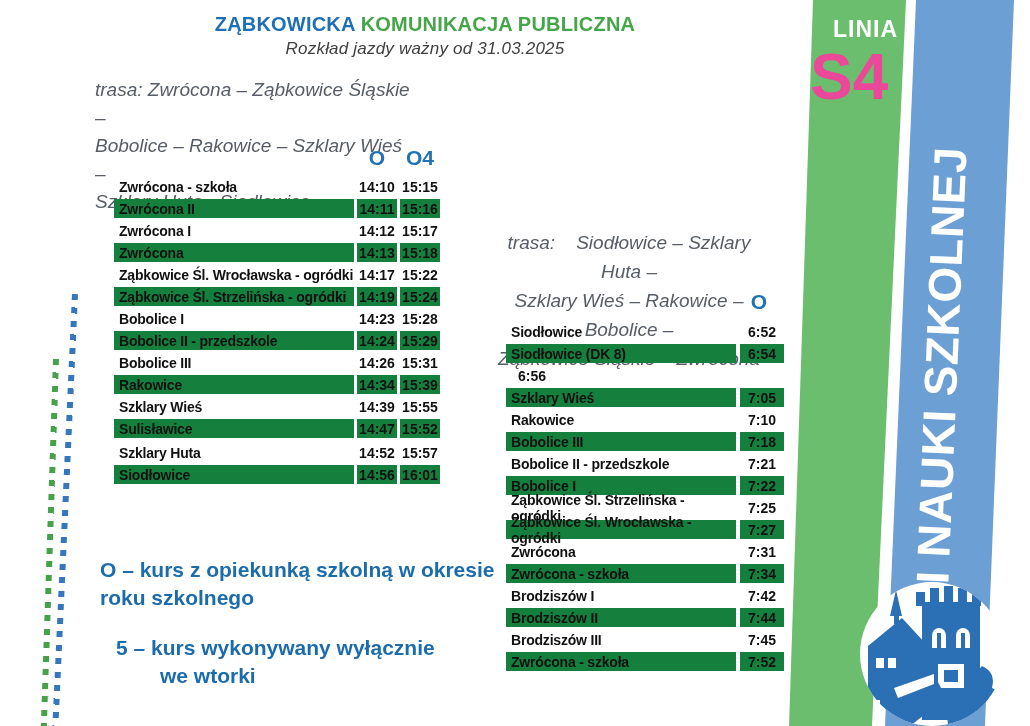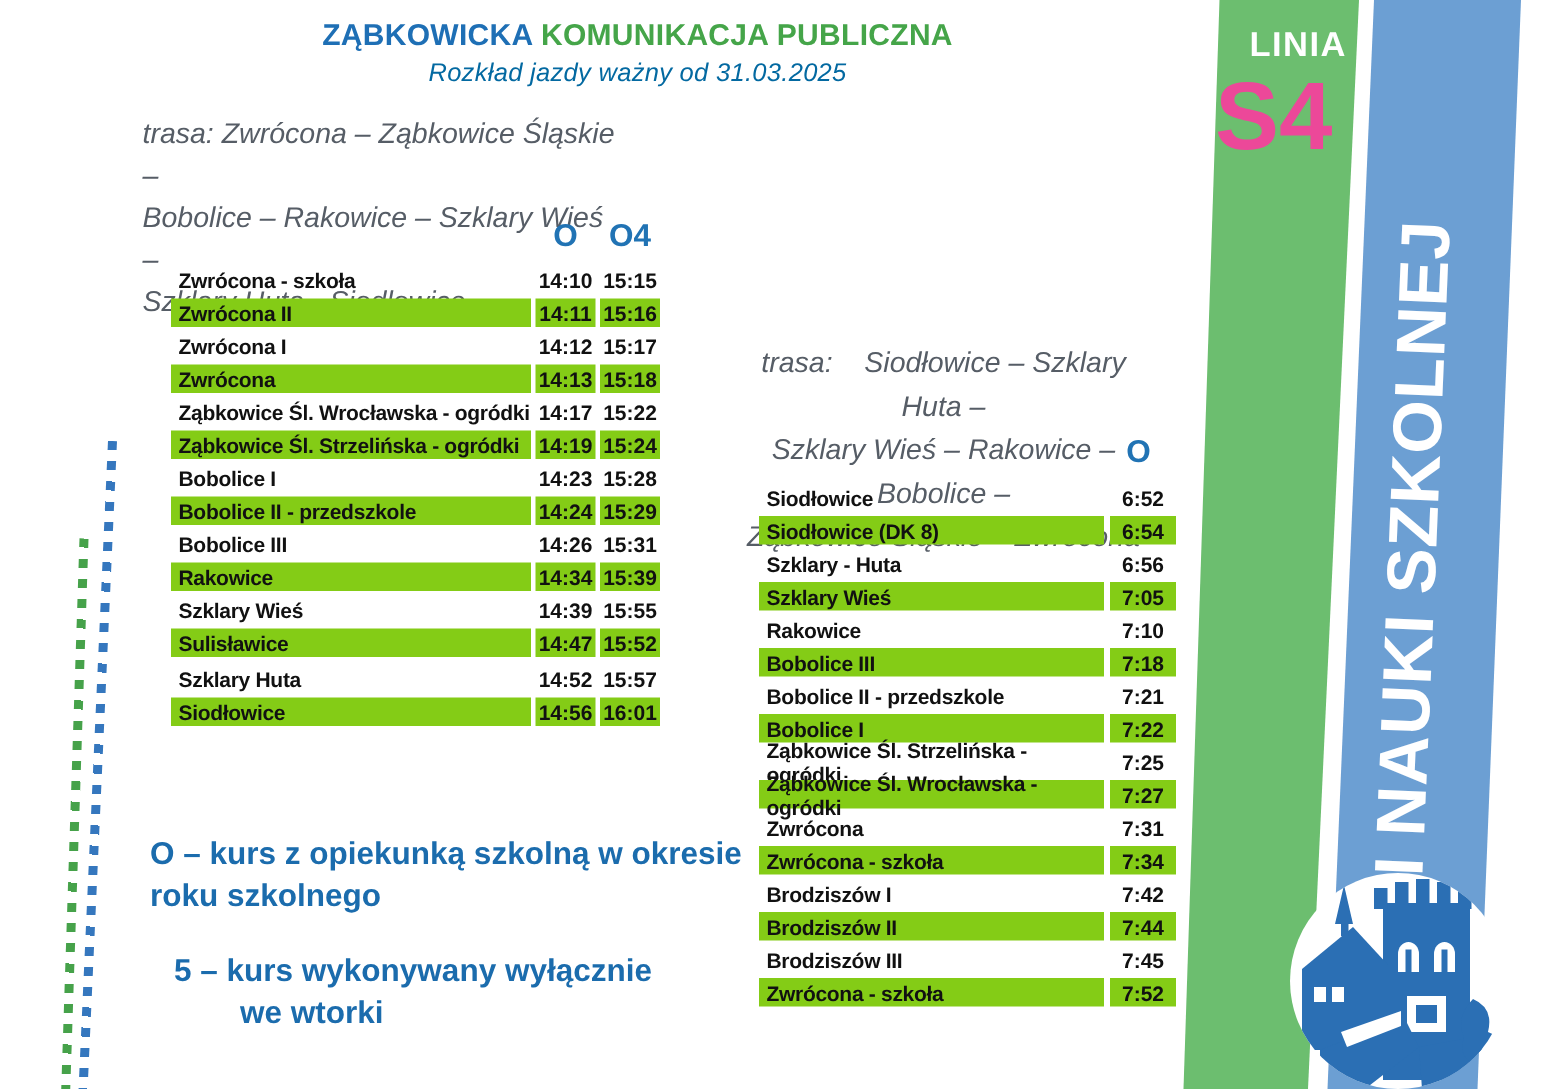--- a/index.html
+++ b/index.html
@@ -5,42 +5,42 @@
   html,body{margin:0;padding:0;}
   .page{
     position:relative;width:1030px;height:726px;background:#ffffff;
     overflow:hidden;font-family:"Liberation Sans",sans-serif;
   }
   
   .title-wrap{position:absolute;left:0;top:13px;width:850px;text-align:center;}
   .main-title{font-size:20px;font-weight:bold;letter-spacing:.2px;}
   .title-blue{color:#1E6FB5;}
   .title-green{color:#45A549;}
-  .subtitle{font-size:17px;font-style:italic;color:#0369a1;margin-top:3px;letter-spacing:.2px;}
+  .subtitle{font-size:17px;font-style:italic;color:#404040;margin-top:3px;letter-spacing:.2px;}
   
   .route{font-style:italic;color:#565d66;font-size:19px;line-height:28px;}
   .route-left{position:absolute;left:95px;top:76px;width:320px;text-align:left;}
   .route-right{position:absolute;left:490px;top:228px;width:278px;text-align:center;line-height:29px;}
   
   .colhead{position:absolute;font-weight:bold;color:#2173B4;font-size:21px;text-align:center;}
   .lh-1{left:357px;top:146px;width:40px;}
   .lh-2{left:400px;top:146px;width:40px;}
   .rh-1{left:737px;top:290px;width:44px;}
   
   .ttable{position:absolute;}
   .table-left{left:114px;top:177px;width:326px;}
   .table-right{left:506px;top:322px;width:278px;}
   .trow{display:flex;height:19px;margin-bottom:3px;align-items:center;}
   .cell{height:19px;display:flex;align-items:center;font-weight:bold;font-size:14px;color:#111;}
   .stop{letter-spacing:-0.2px;padding-left:5px;box-sizing:border-box;}
   .table-left .stop{width:240px;}
   .table-left .time{width:40px;margin-left:3px;justify-content:center;}
   .table-right .stop{width:230px;}
   .table-right .time{width:44px;margin-left:4px;justify-content:center;}
-  .shaded .cell{background:#84cc16;}
+  .shaded .cell{background:#15803d;}
   
   .legend{position:absolute;left:100px;top:556px;color:#1B6CAD;font-weight:bold;font-size:21px;line-height:28px;}
   .legend-item2{margin-top:22px;margin-left:16px;}
   .legend-ind{margin-left:44px;}
   
   .bands{position:absolute;left:0;top:0;width:1030px;height:726px;pointer-events:none;}
   .linia-label{position:absolute;left:818px;top:16px;width:80px;text-align:right;
     color:#fff;font-weight:bold;font-size:23px;letter-spacing:1px;}
   .linia-number{position:absolute;left:810px;top:40px;width:90px;
     color:#ec4899;font-weight:bold;font-size:64px;}
@@ -212,21 +212,20 @@
   <div class="ttable table-right">
       <div class="trow">
         <div class="cell stop">Siodłowice</div>
         <div class="cell time">6:52</div>
       </div>
       <div class="trow shaded">
         <div class="cell stop">Siodłowice (DK 8)</div>
         <div class="cell time">6:54</div>
       </div>
       <div class="trow">
-        <div class="cell stop">Szklary - Huta</div>
         <div class="cell time">6:56</div>
       </div>
       <div class="trow shaded">
         <div class="cell stop">Szklary Wieś</div>
         <div class="cell time">7:05</div>
       </div>
       <div class="trow">
         <div class="cell stop">Rakowice</div>
         <div class="cell time">7:10</div>
       </div>

